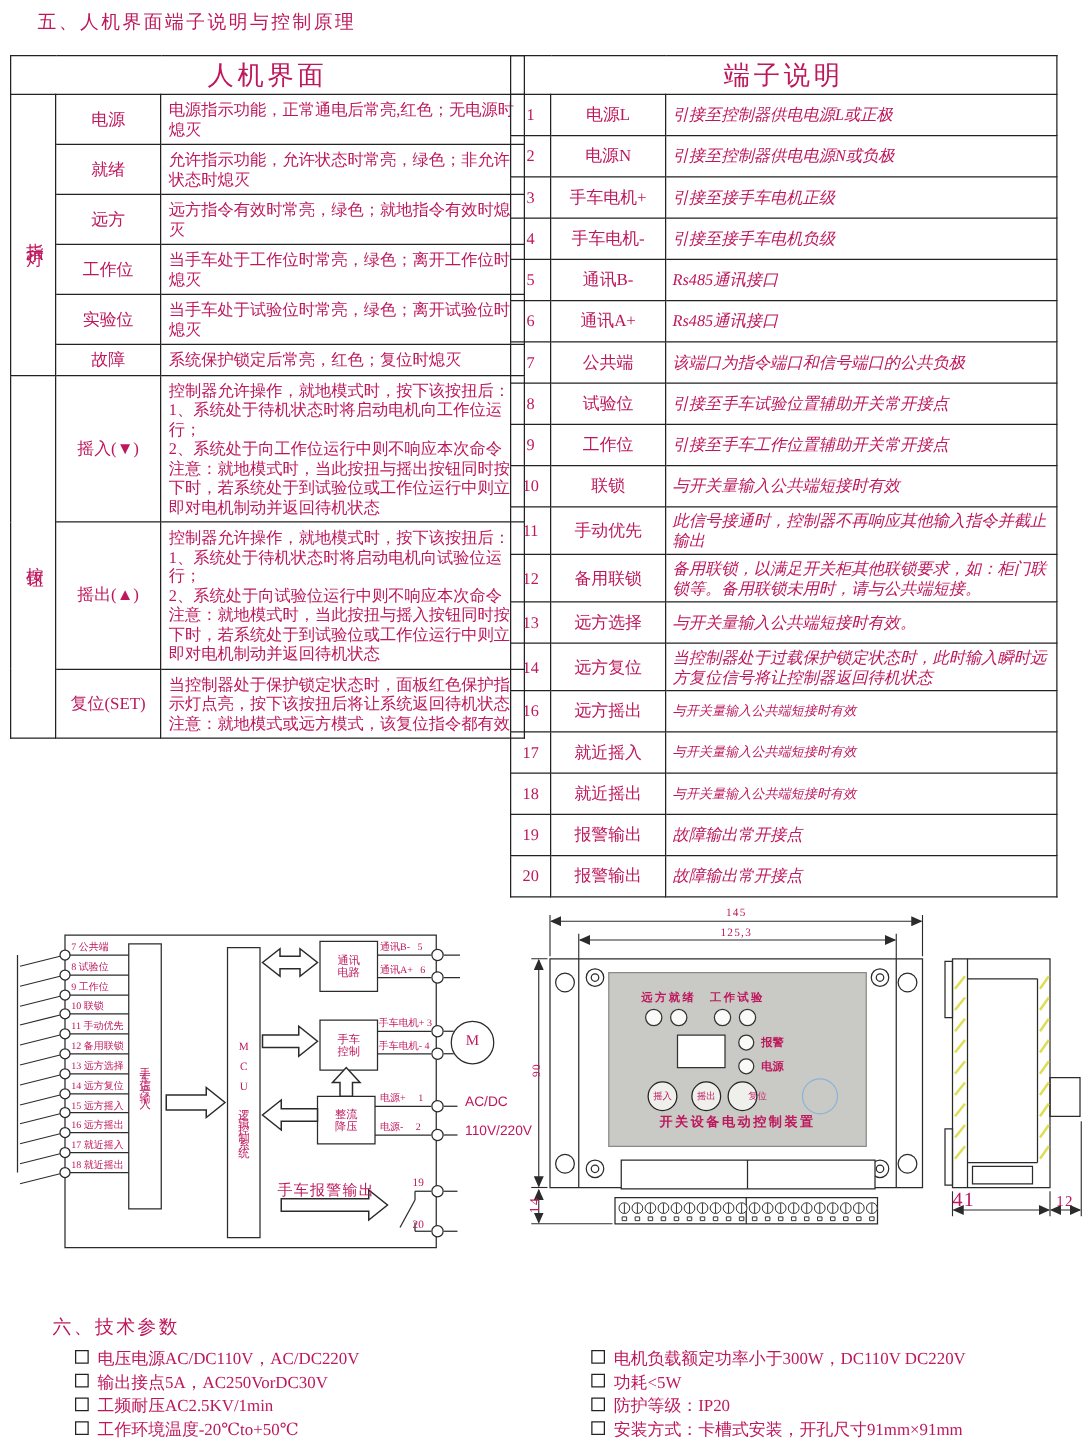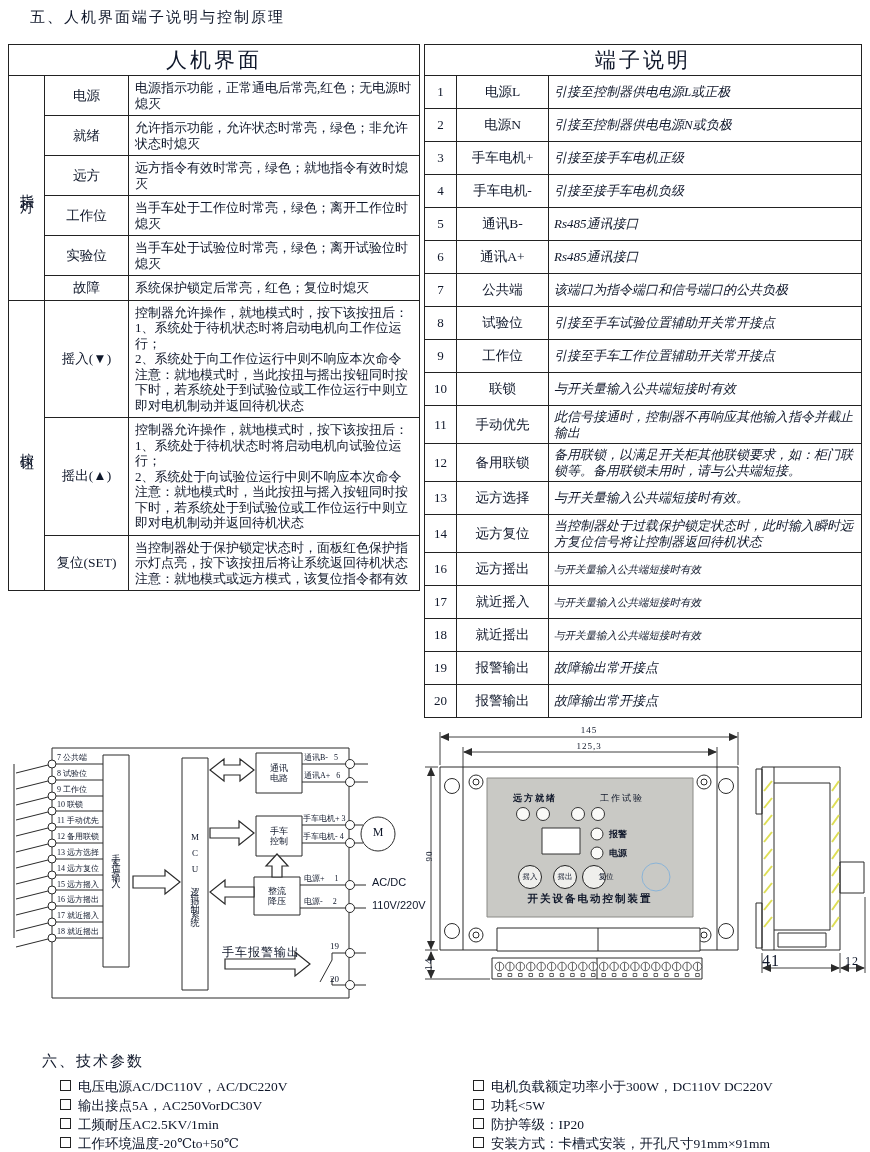--- a/index.html
+++ b/index.html
@@ -1,24 +1,24 @@
 <!DOCTYPE html>
 <html><head>
 <meta charset="utf-8">
 <style>
   html,body{margin:0;padding:0;background:#fff;}
   #canvas{position:relative;width:870px;height:1152px;background:#fff;overflow:hidden;
-          font-family:"Liberation Serif","DejaVu Serif",serif;color:#0f172a;}
+          font-family:"Liberation Serif","DejaVu Serif",serif;color:#be185d;}
   .sec-title{font-size:15px;letter-spacing:2px;}
   #title5{position:absolute;left:30px;top:8px;}
   
   table.tbl{border-collapse:collapse;table-layout:fixed;}
   table.tbl td{border:1px solid #222;vertical-align:middle;}
   #hmi-wrap{position:absolute;left:8px;top:44px;width:412px;}
-  #term-wrap{position:absolute;left:424px;top:44px;width:438px;}
+  #term-wrap{position:absolute;left:408px;top:44px;width:438px;}
   #hmi{width:412px;}
   #term{width:438px;}
   td.hdr{text-align:center;font-size:21px;height:26px;letter-spacing:3px;}
   td.grp{writing-mode:vertical-lr;text-orientation:upright;text-align:center;
          font-size:14px;letter-spacing:3px;padding:0;}
   td.lbl{text-align:center;font-size:13.5px;padding:2px 1px;}
   td.num{text-align:center;font-size:13px;padding:1px;}
   td.dsc{font-size:13px;line-height:15.5px;padding:4px 6px;white-space:pre-line;}
   #hmi col.c1{width:36px}#hmi col.c2{width:84px}
   #term col.c1{width:32px}#term col.c2{width:92px}
@@ -493,21 +493,21 @@
     <div class="txt" style="left:304px;top:172px;font-size:8px;">电源-     2</div>
     <div class="txt" style="left:372px;top:152px;font-size:11px;font-family:'Liberation Sans',sans-serif;">AC/DC</div>
     <div class="txt" style="left:372px;top:175px;font-size:11px;font-family:'Liberation Sans',sans-serif;">110V/220V</div>
     <div class="txt" style="left:222px;top:222px;font-size:12px;letter-spacing:1px;">手车报警输出</div>
     <div class="txt" style="left:330px;top:216px;">19</div>
     <div class="txt" style="left:330px;top:249px;">20</div>
     <div class="txt" style="left:370px;top:102px;width:16px;text-align:center;font-size:12px;">M</div>
 
     
     <div class="txt" style="left:513px;top:68px;letter-spacing:2px;font-weight:bold;">远方就绪</div>
-    <div class="txt" style="left:600px;top:68px;letter-spacing:2px;font-weight:normal;">工作试验</div>
+    <div class="txt" style="left:568px;top:68px;letter-spacing:2px;font-weight:bold;">工作试验</div>
     <div class="txt" style="left:609px;top:104px;font-weight:bold;">报警</div>
     <div class="txt" style="left:609px;top:123px;font-weight:bold;">电源</div>
     <div class="txt" style="left:519px;top:147px;width:22px;text-align:center;font-size:7.5px;">摇入</div>
     <div class="txt" style="left:554px;top:147px;width:22px;text-align:center;font-size:7.5px;">摇出</div>
     <div class="txt" style="left:583px;top:147px;width:46px;text-align:center;font-size:7.5px;">复位</div>
     <div class="txt" style="left:520px;top:169px;width:140px;text-align:center;font-size:10.5px;font-weight:bold;letter-spacing:2px;">开关设备电动控制装置</div>
     
     <div class="txt dim" style="left:560px;top:0px;width:58px;text-align:center;background:#fff;">145</div>
     <div class="txt dim" style="left:560px;top:16px;width:58px;text-align:center;background:#fff;">125,3</div>
     <div class="txt dim rot" style="left:414px;top:126px;width:30px;text-align:center;">90</div>

